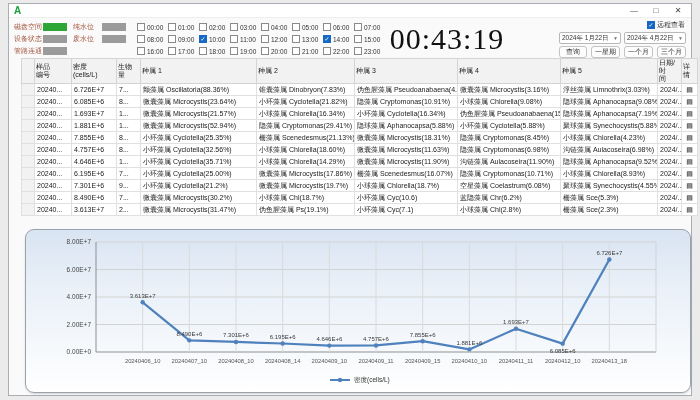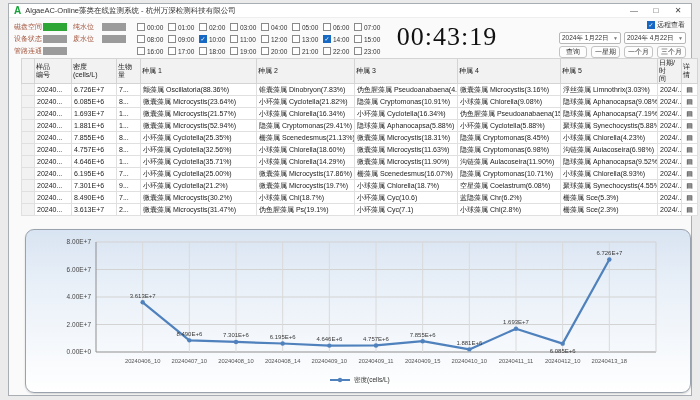--- a/index.html
+++ b/index.html
@@ -21,21 +21,21 @@
   .statuslabel { font-size:7px; color:#a3553e; width:29px; white-space:nowrap; }
   .statusbar { width:24px; height:8px; margin-right:6px; }
   .sched { position:absolute; left:128px; top:2px; display:grid;
     grid-template-columns:repeat(8,31px); grid-auto-rows:12px; }
   .schcell { display:flex; align-items:center; font-size:6.5px; color:#333; }
   .cb { width:8px; height:8px; border:1px solid #8a8a8a; background:#fff; margin-right:2px;
     display:inline-flex; align-items:center; justify-content:center; font-size:6px; color:#fff;
     line-height:8px; flex:0 0 auto; }
   .cb.checked { background:#1768c2; border-color:#1768c2; }
   .clock { position:absolute; left:368px; top:3px; width:140px; text-align:center;
-    font-family:"Liberation Serif", serif; font-size:26px; color:#111; letter-spacing:1px; }
+    font-family:"Liberation Serif", serif; font-size:30px; color:#111; letter-spacing:1px; }
   .qpanel { position:absolute; right:5px; top:0; width:135px; }
   .remote { position:absolute; right:1px; top:1px; display:flex; align-items:center; font-size:7px; color:#333; }
   .remote .cb { margin-right:2px; }
   .dates { position:absolute; right:0; top:13px; display:flex; gap:3px; }
   .select { width:62px; height:12px; border:1px solid #b8b8b8; border-radius:2px; background:#fff;
     font-size:6.5px; color:#333; display:flex; align-items:center; padding:0 2px; white-space:nowrap; }
   .select .arrow { margin-left:auto; font-size:5px; color:#777; }
   .qbtns { position:absolute; right:0; top:27px; display:flex; gap:4px; }
   .qbtn { min-width:28px; height:12px; border:1px solid #c3c3c3; border-radius:3px; background:#fdfdfd;
     font-size:7px; color:#333; display:flex; align-items:center; justify-content:center; padding:0 3px; }
@@ -55,21 +55,20 @@
     background:linear-gradient(180deg,#d9e4f2 0%,#e9f0f8 35%,#ffffff 100%);
     box-shadow:0 1px 2px rgba(0,0,0,.15); }
   .chartpanel svg { display:block; }
 </style>
 </head>
 <body>
 
 <div class="window">
   <div class="titlebar">
     <span class="appicon">A</span>
-    <span class="title">AlgaeAC-Online藻类在线监测系统 - 杭州万深检测科技有限公司</span>
     <span class="winbtns">
       <span class="winbtn">—</span>
       <span class="winbtn">□</span>
       <span class="winbtn">✕</span>
     </span>
   </div>
 
   <div class="controls">
     <div class="statuspanel" id="statuspanel">
         <div class="statusrow">

